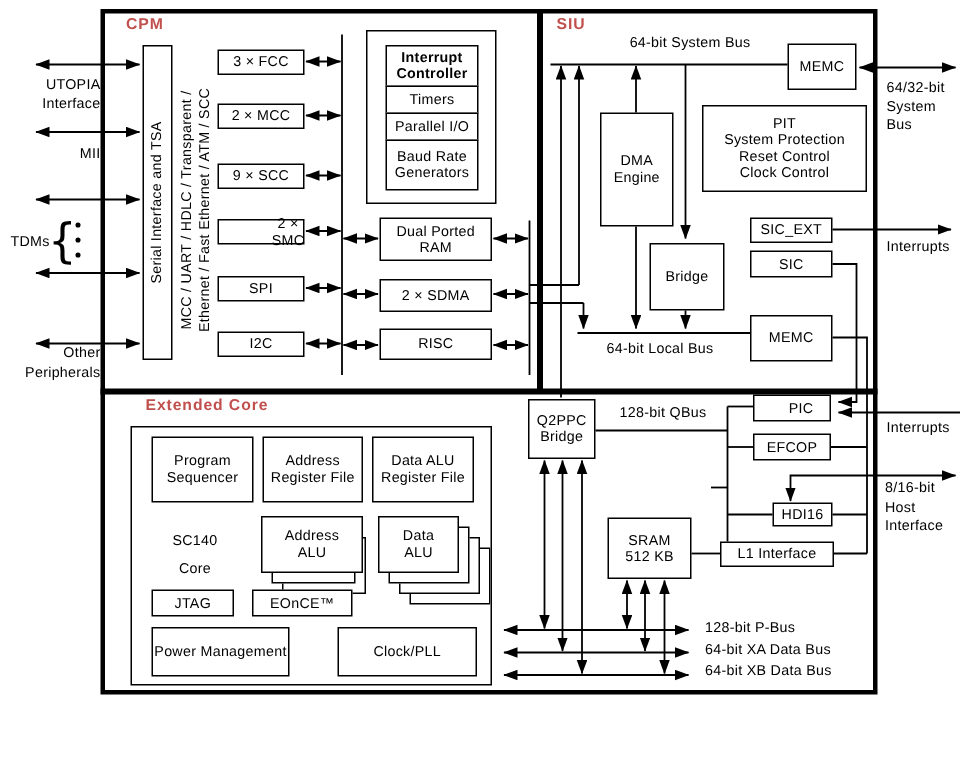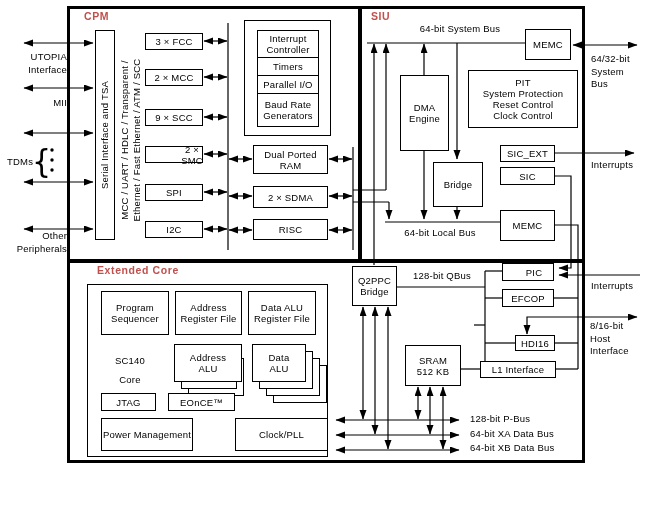--- a/index.html
+++ b/index.html
@@ -48,21 +48,21 @@
   </div>
 
   <div class="box" style="left:145px;top:33px;width:58px;height:17px;">3 × FCC</div>
   <div class="box" style="left:145px;top:69px;width:58px;height:17px;">2 × MCC</div>
   <div class="box" style="left:145px;top:109px;width:58px;height:17px;">9 × SCC</div>
   <div class="box" style="left:145px;top:146px;width:58px;height:17px;padding-left:36px;">2 × SMC</div>
   <div class="box" style="left:145px;top:184px;width:58px;height:17px;">SPI</div>
   <div class="box" style="left:145px;top:221px;width:58px;height:17px;">I2C</div>
 
   <div class="thinbox" style="left:244px;top:20px;width:87px;height:116px;"></div>
-  <div class="box" style="left:257px;top:30px;width:62px;height:28px;">Interrupt Controller</div>
+  <div class="box" style="left:257px;top:30px;width:62px;height:28px;font-weight:bold;">Interrupt Controller</div>
   <div class="box" style="left:257px;top:57px;width:62px;height:19px;">Timers</div>
   <div class="box" style="left:257px;top:75px;width:62px;height:19px;">Parallel I/O</div>
   <div class="box" style="left:257px;top:93px;width:62px;height:34px;">Baud Rate Generators</div>
 
   <div class="box" style="left:253px;top:145px;width:75px;height:29px;">Dual Ported RAM</div>
   <div class="box" style="left:253px;top:186px;width:75px;height:22px;">2 × SDMA</div>
   <div class="box" style="left:253px;top:219px;width:75px;height:21px;">RISC</div>
 
   <div class="lbl ctr" style="left:400px;top:23px;width:120px;">64-bit System Bus</div>
   <div class="box" style="left:525px;top:29px;width:46px;height:31px;">MEMC</div>
@@ -120,21 +120,21 @@
   <div class="box shadow" style="left:266px;top:358px;width:54px;height:38px;"></div>
   <div class="box shadow" style="left:259px;top:351px;width:54px;height:38px;"></div>
   <div class="box" style="left:252px;top:344px;width:54px;height:38px;">
     <span>Data</span>
       <span>ALU</span>
   </div>
 
   <div class="box" style="left:101px;top:393px;width:55px;height:18px;">JTAG</div>
   <div class="box" style="left:168px;top:393px;width:67px;height:18px;">EOnCE™</div>
   <div class="box" style="left:101px;top:418px;width:92px;height:33px;">Power Management</div>
-  <div class="box" style="left:235px;top:418px;width:93px;height:33px;">Clock/PLL</div>
+  <div class="box" style="left:225px;top:418px;width:93px;height:33px;">Clock/PLL</div>
 
   <div class="lbl rt" style="right:581px;top:51px;width:70px;">
     <span>UTOPIA</span>
       <span>Interface</span>
   </div>
   <div class="lbl rt" style="right:581px;top:97px;width:70px;">MII</div>
   <div class="lbl" style="left:7px;top:156px;">TDMs</div>
   <div class="brace" style="left:32px;top:147px;">{</div>
   <div class="lbl rt" style="right:581px;top:230px;width:75px;">
     <span>Other</span>

